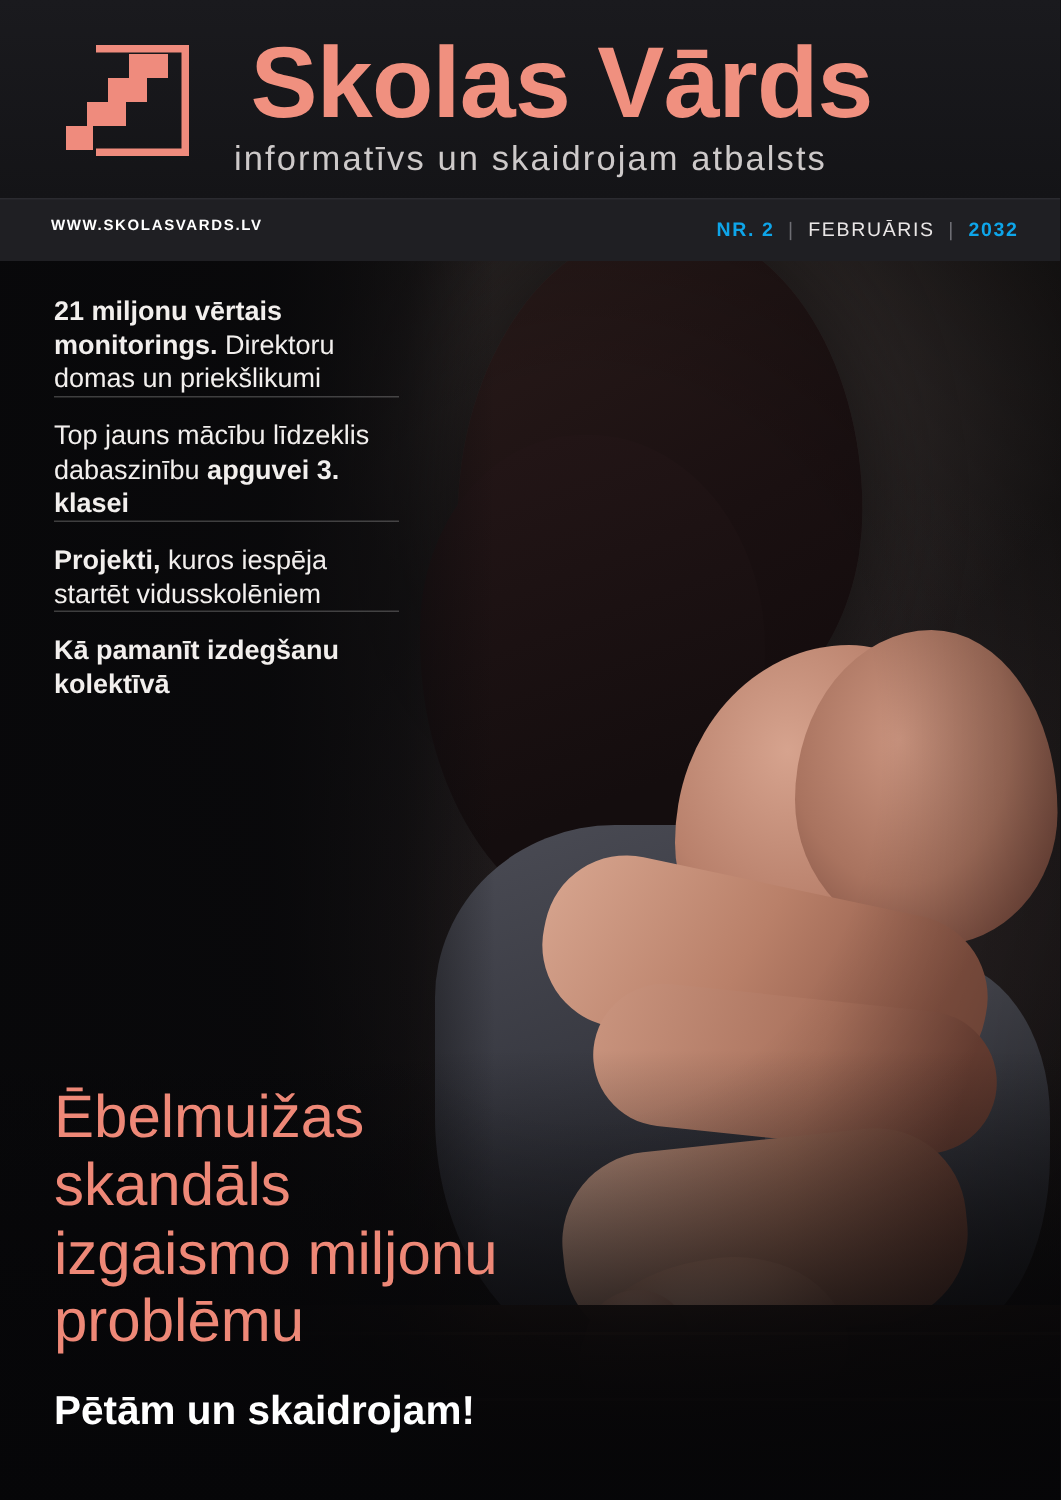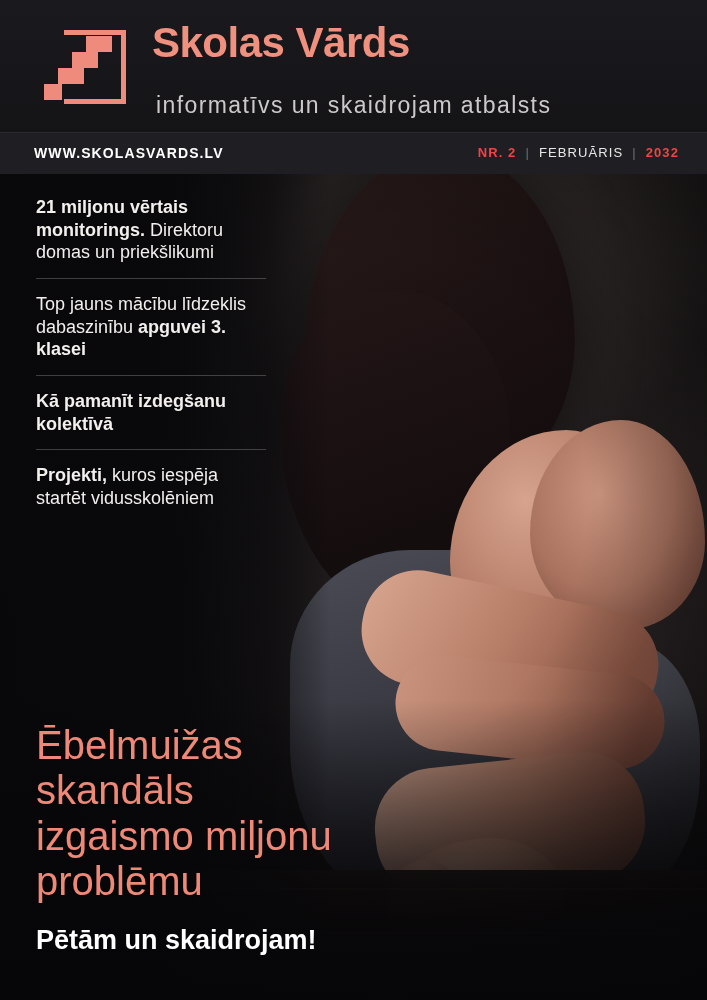--- a/index.html
+++ b/index.html
@@ -130,53 +130,53 @@
     position:absolute; right:0; top:0; width:62px; height:74px;
     border:5px solid #ef8b7d;
     border-left:none;
   }
   .logo-mark .b1 { position:absolute; left:0;  top:54px; width:18px; height:16px; background:#ef8b7d; }
   .logo-mark .b2 { position:absolute; left:14px; top:38px; width:26px; height:16px; background:#ef8b7d; }
   .logo-mark .b3 { position:absolute; left:28px; top:22px; width:26px; height:16px; background:#ef8b7d; }
   .logo-mark .b4 { position:absolute; left:42px; top:6px;  width:26px; height:16px; background:#ef8b7d; }
 
   .title {
-    position:absolute; left:152px; top:22px;
-    font-size:42px; font-weight:bold; color:#f0907f;
+    position:absolute; left:167px; top:22px;
+    font-size:67px; font-weight:bold; color:#f0907f;
     letter-spacing:-0.5px; line-height:1;
     white-space:nowrap;
     text-align:center;
   }
   .subtitle {
     position:absolute; left:156px; top:92px;
     font-size:23px; color:#cdc9c9; letter-spacing:1.4px;
     white-space:nowrap;
   }
 
   
   .infobar {
     position:absolute; left:0; top:132px; width:707px; height:42px;
     background:#1f1f23;
     border-top:1px solid #2b2b30;
   }
   .site-url {
     position:absolute; left:34px; top:12px;
-    font-size:14px; font-weight:bold; color:#ffffff; letter-spacing:1.1px;text-align:right;
+    font-size:10px; font-weight:bold; color:#ffffff; letter-spacing:1.1px;text-align:right;
   }
   .issue {
     position:absolute; right:28px; top:12px;
     font-size:13px; color:#e9e6e6; letter-spacing:1.1px;
     display:flex; align-items:center; gap:9px;
   }
   .issue .sep { color:#6e6e74; }
-  .issue b { font-weight:bold; color:#ef4444; }
+  .issue b { font-weight:bold; color:#0ea5e9; }
 
   
   .teasers { position:absolute; left:36px; top:196px; width:230px; }
-  .teaser { padding-bottom:14px; margin-bottom:14px; border-bottom:1px solid rgba(255,255,255,0.22); }
+  .teaser { margin-bottom:14px; border-bottom:1px solid rgba(255,255,255,0.22); }
   .teaser:last-child { border-bottom:none; }
   .teaser p { color:#f2efed; font-size:18px; line-height:1.26; }
   .teaser .b { font-weight:bold; }
 
   
   .headline {
     position:absolute; left:36px; bottom:96px; width:300px;
     font-size:40px; line-height:1.13; font-weight:normal; color:#ee8877;
   }
   .kicker {
@@ -242,27 +242,27 @@
 
 
     <div class="teaser">
       <p>
         <span>Top jauns mācību līdzeklis dabaszinību </span><span class="b">apguvei 3. klasei</span>
       </p>
     </div>
 
     <div class="teaser">
       <p>
+        <span class="b">Projekti,</span><span> kuros iespēja startēt vidusskolēniem</span>
+      </p>
+    </div>
+
+    <div class="teaser">
+      <p>
         <span class="b">Kā pamanīt izdegšanu kolektīvā</span>
-      </p>
-    </div>
-
-    <div class="teaser">
-      <p>
-        <span class="b">Projekti,</span><span> kuros iespēja startēt vidusskolēniem</span>
       </p>
     </div>
 
   </div>
 
   <div class="headline">Ēbelmuižas skandāls izgaismo miljonu problēmu</div>
   <div class="kicker">Pētām un skaidrojam!</div>
 
 </div>
 

